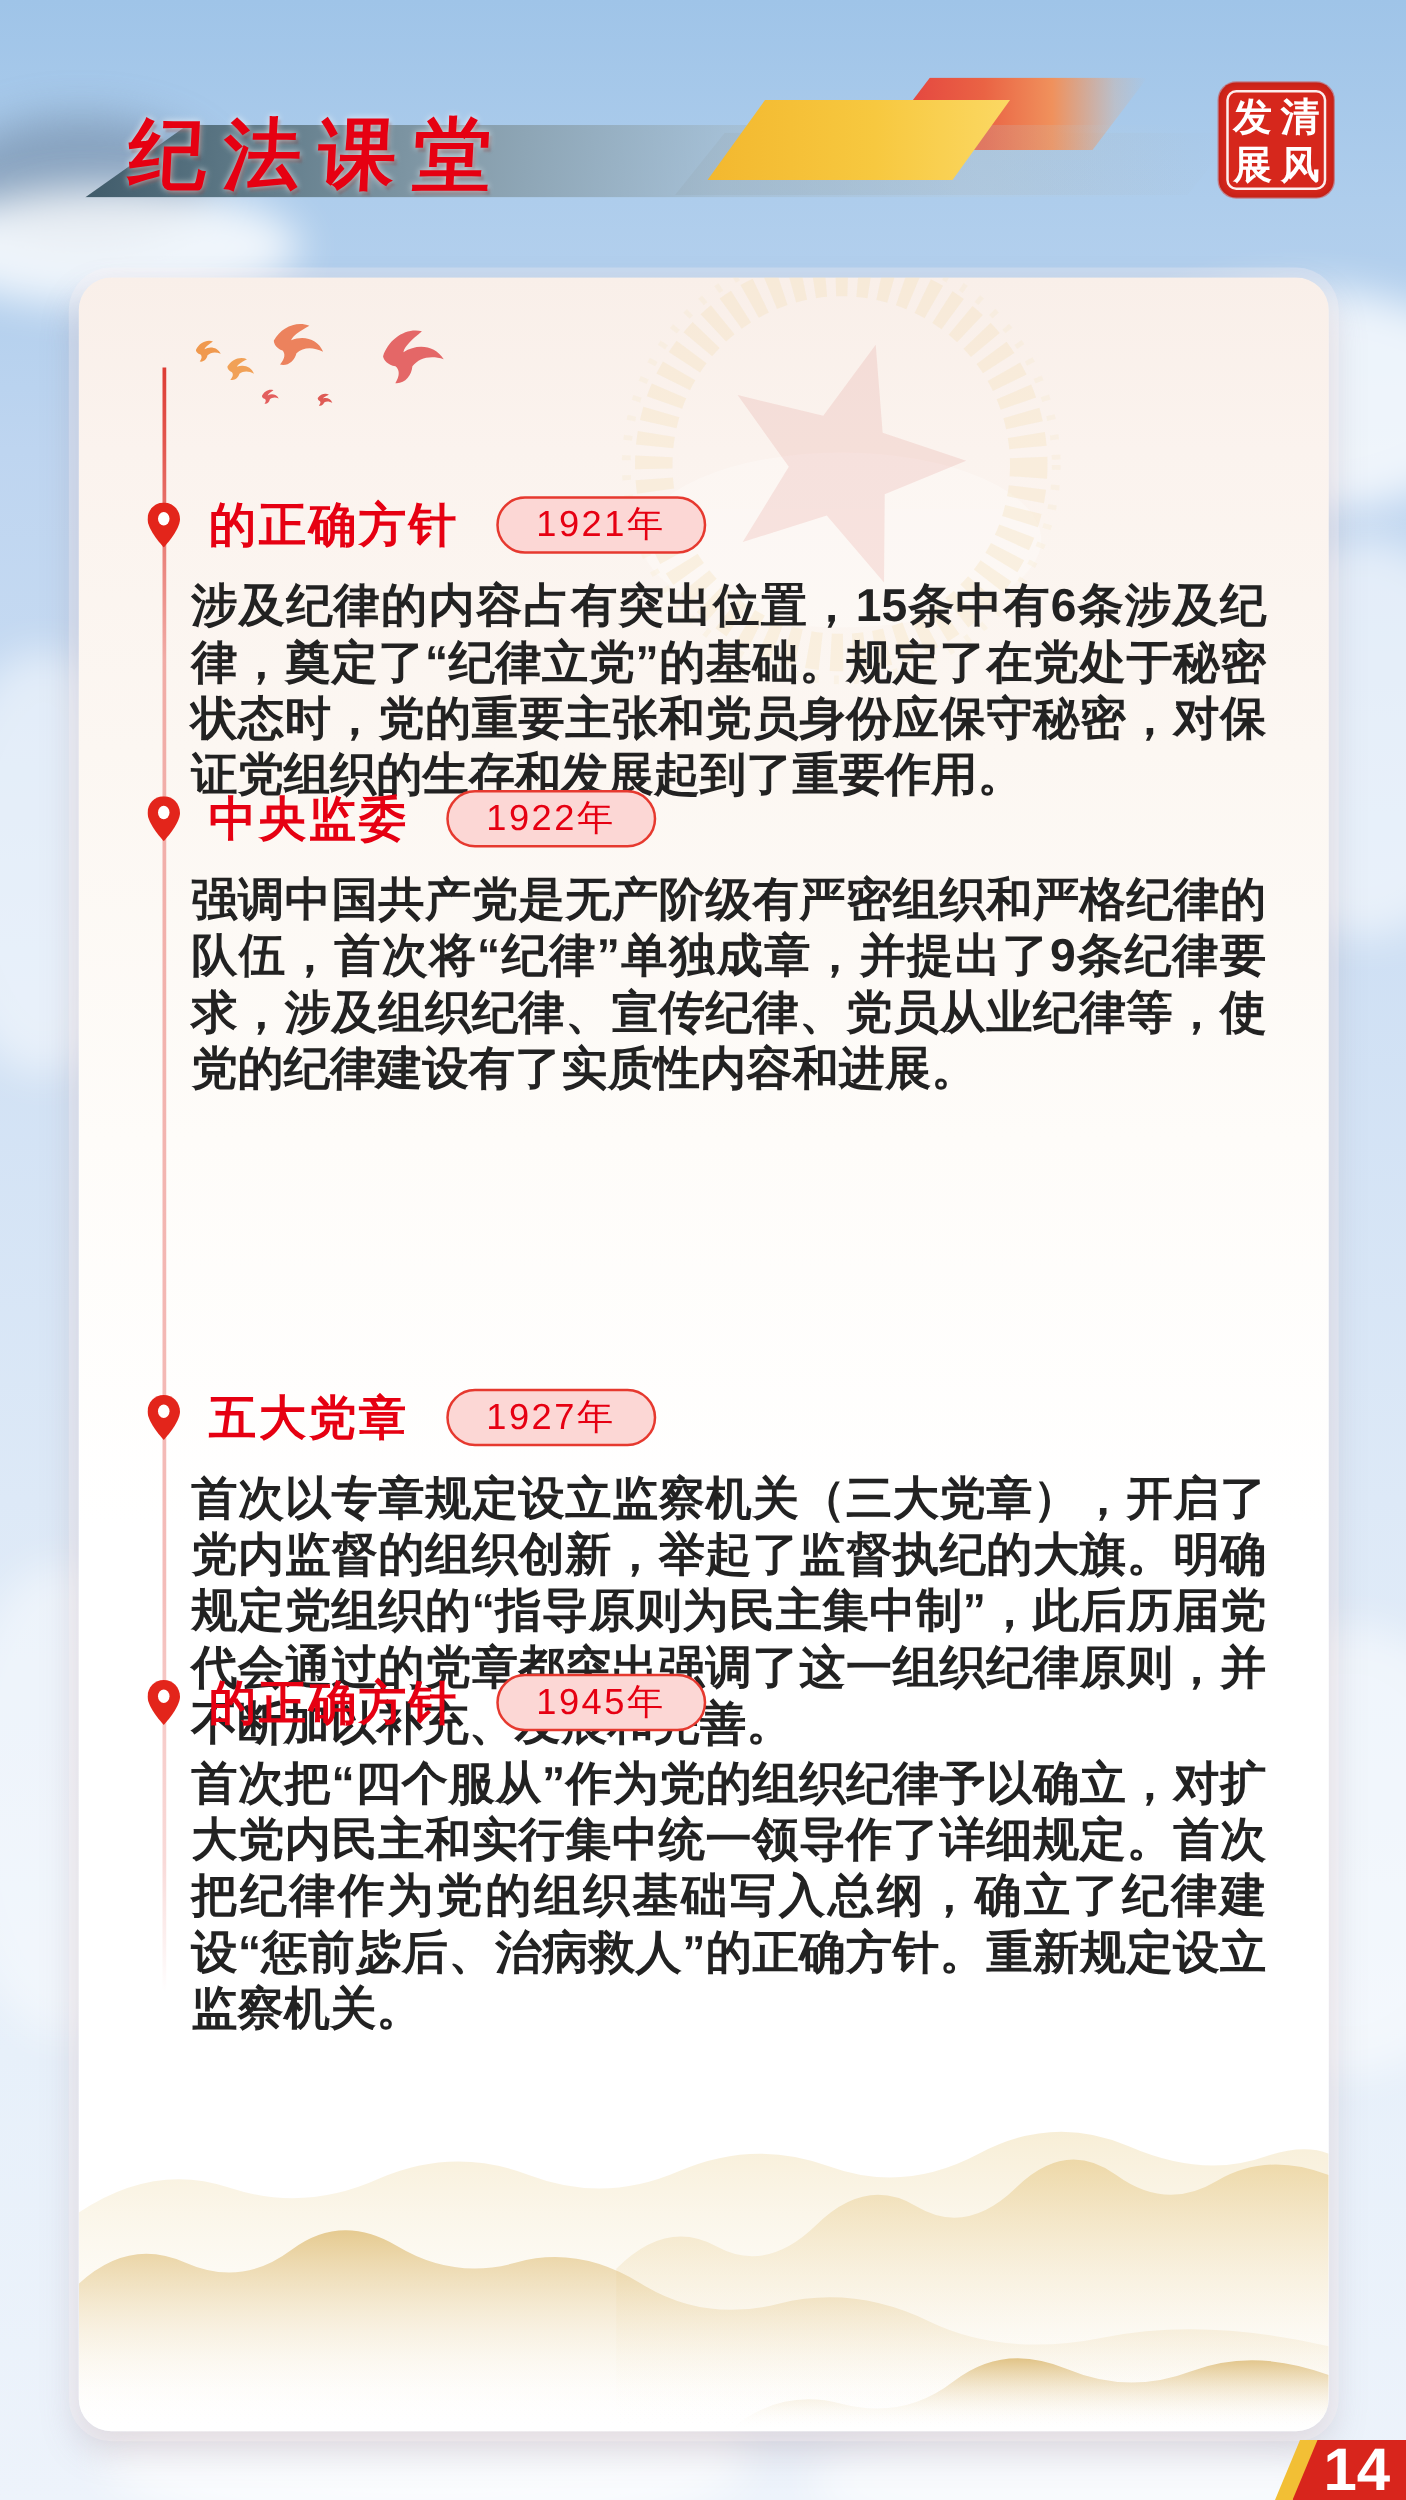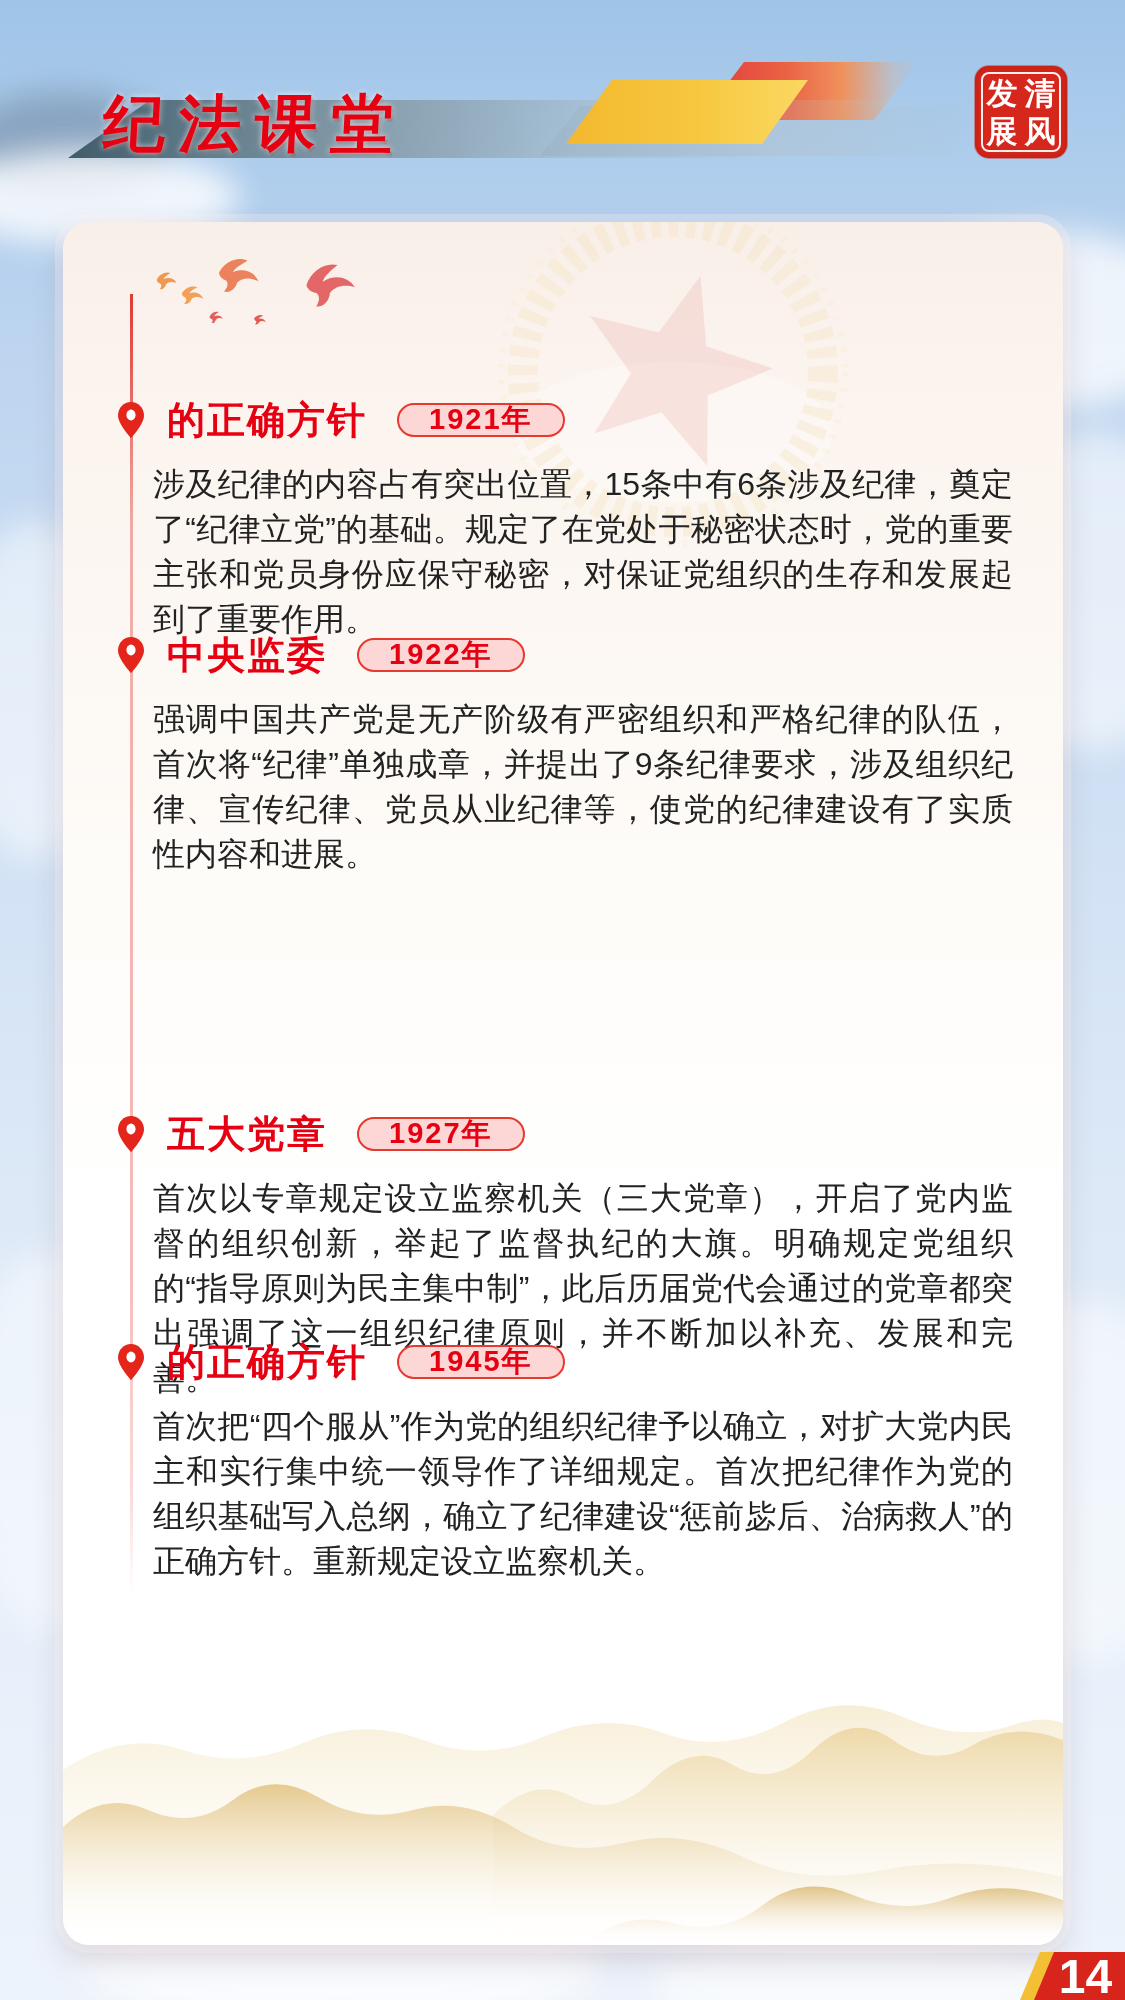--- a/index.html
+++ b/index.html
@@ -73,26 +73,26 @@
     background:linear-gradient(180deg,#dd3c34 0%,#e2534b 4%,rgba(233,122,116,.6) 18%,rgba(233,122,116,.5) 75%,rgba(233,122,116,.28) 92%,rgba(233,122,116,0) 100%);
   }
 
   
   .entry { position:absolute; left:19px; width:931px; }
   .entry-head { position:relative; height:52px; display:flex; align-items:center; padding-left:85px; }
   .pin { position:absolute; left:36px; top:8px; }
   .entry-title { font-size:38px; font-weight:800; color:#e60012; letter-spacing:2px; }
   .year-badge {
     margin-left:30px; display:inline-flex; align-items:center; justify-content:center;
-    height:34px; padding:0 30px; border:2.5px solid #e6392f; border-radius:23px;
-    background:#fcd7d5; color:#e60012; font-size:29px; font-weight:700; letter-spacing:2px;text-align:right;
+    height:46px; padding:0 30px; border:2.5px solid #e6392f; border-radius:23px;
+    background:#fcd7d5; color:#e60012; font-size:29px; font-weight:400; letter-spacing:2px;text-align:right;
   }
   .entry-body {
     margin:16px 0 0 71px; width:860px;
-    font-size:32px; line-height:45px; font-weight:400; color:#222;
+    font-size:37px; line-height:45px; font-weight:700; color:#222;
     text-align:justify;
   }
 
   
   .page-num-stripe {
     position:absolute; left:1020px; top:1952px; width:40px; height:48px;
     clip-path:polygon(20px 0,100% 0,calc(100% - 20px) 100%,0 100%);
     background:#f2bf35; z-index:6;
   }
   .page-num {

